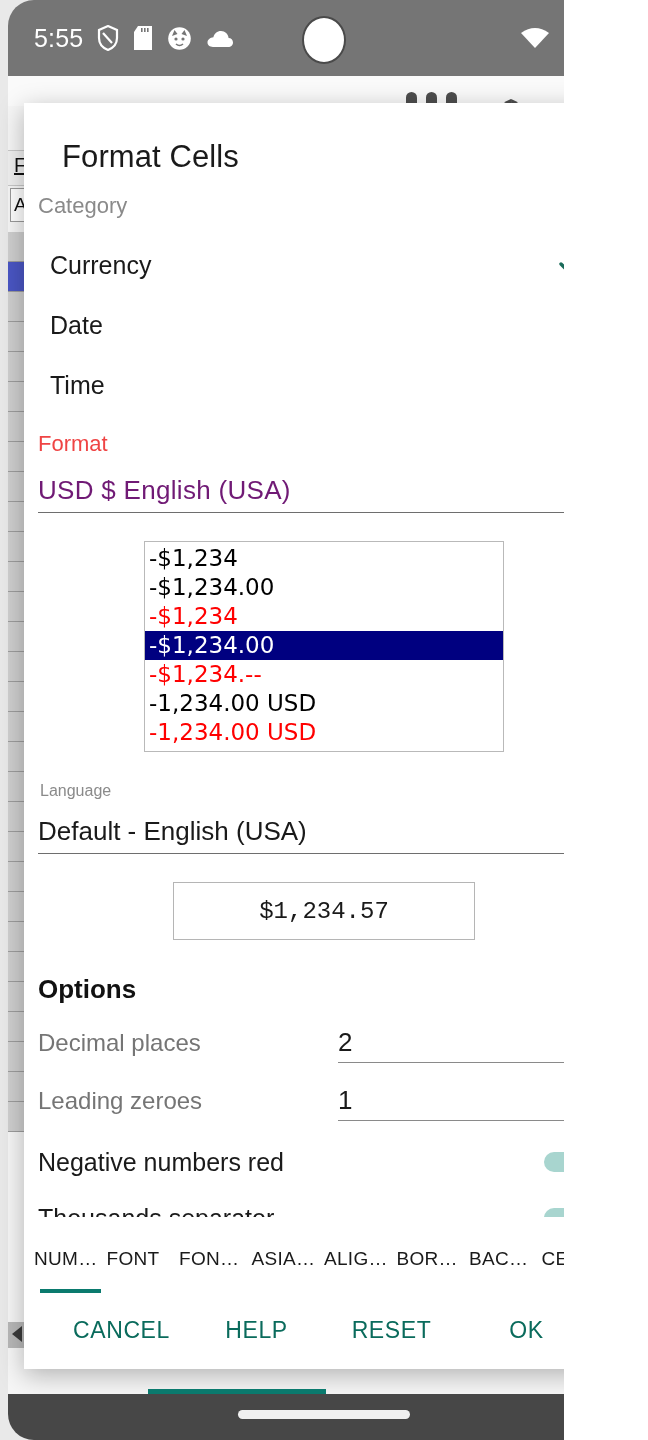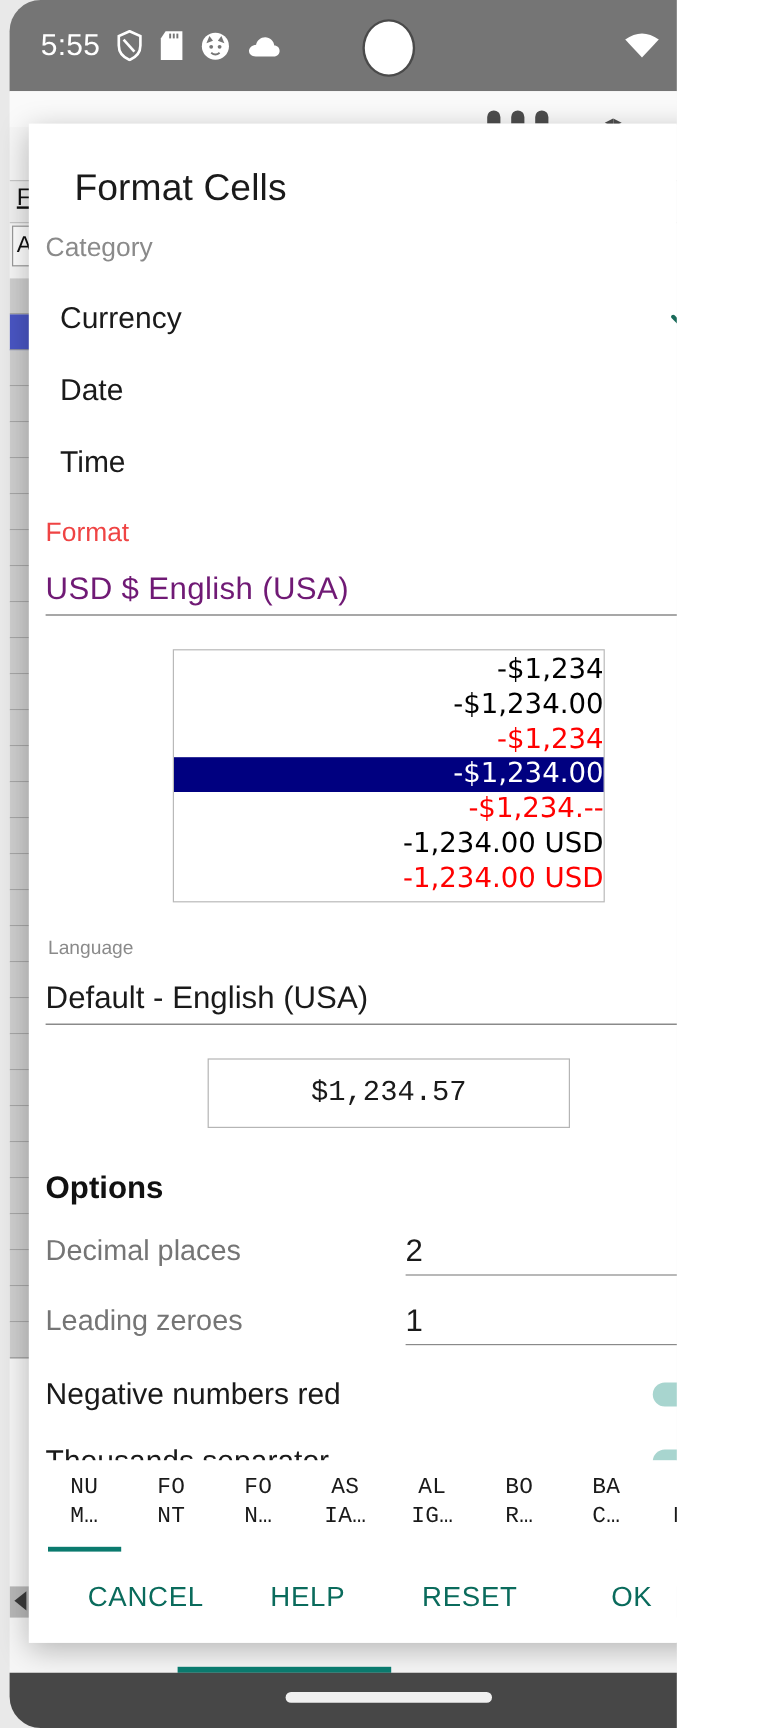--- a/index.html
+++ b/index.html
@@ -137,21 +137,21 @@
     letter-spacing: .3px;
   }
 
   #fmt-list {
     width: 360px; margin: 28px auto 0 auto;
     border: 1px solid #b9b9b9; background: #fff;
     padding: 2px 0 4px 0;
   }
   .fmt-row {
     font-size: 23px; line-height: 29px; padding-left: 4px;
-    white-space: nowrap; font-family: "DejaVu Sans", sans-serif; text-align: right;
+    white-space: nowrap; font-family: "DejaVu Sans", sans-serif;
   }
 
   .lang-label { font-size: 16px; color: #8a8a8a; padding: 30px 0 0 16px; }
   .lang-value {
     font-size: 26px; color: #1a1a1a; margin: 16px 14px 0 14px;
     padding-bottom: 6px; border-bottom: 1.5px solid #6e6e6e;
   }
 
   #preview {
     width: 302px; margin: 28px auto 0 auto; height: 58px;
@@ -196,23 +196,22 @@
   }
 
   
   #dlg-tabs {
     flex: 0 0 auto; height: 74px; background: #fff;
     display: flex; align-items: flex-start; padding: 8px 10px 0 10px;
     position: relative;
   }
   .tab {
     flex: 1 1 0; text-align: center; position: relative; height: 66px;
-    display: flex; flex-direction: column; align-items: center; justify-content: flex-start;
+    display: flex; flex-direction: row; align-items: center; justify-content: flex-start;
     padding-top: 2px;
-    font-family: Liberation Mono, monospace;
   }
   .tab span {
     font-size: 19px; color: #1a1a1a; line-height: 24px; display: block;
     letter-spacing: .3px;
   }
   .tab.active::after {
     content: ""; position: absolute; left: 6px; right: 6px; bottom: -2px;
     height: 4px; background: #0a7a6e;
   }
 

